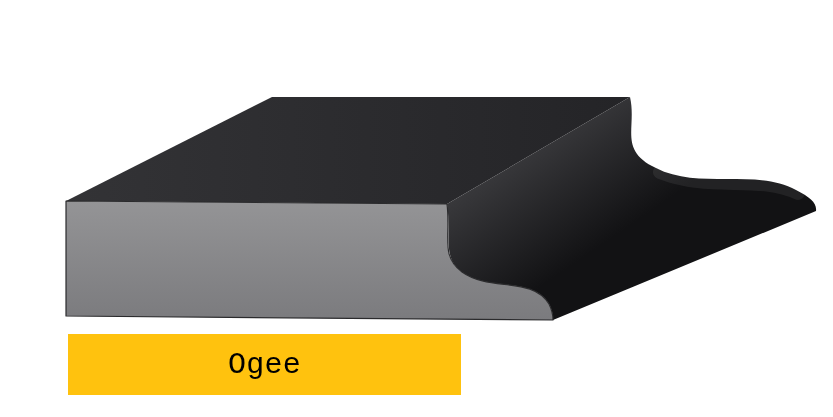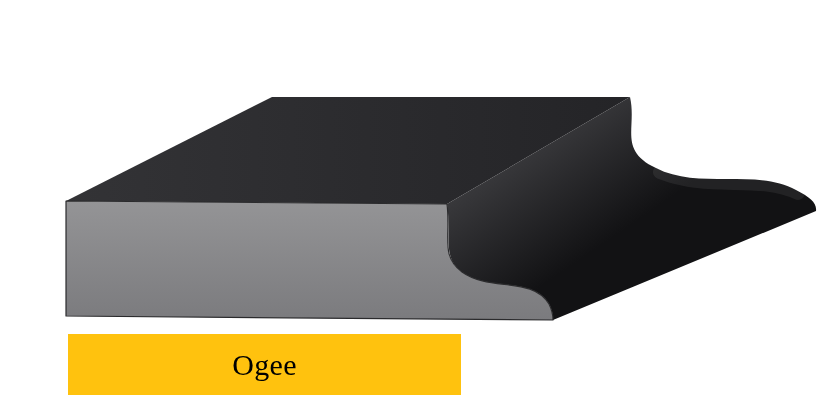--- a/index.html
+++ b/index.html
@@ -13,21 +13,21 @@
     --face-light:#949496;
     --face-dark:#7b7b7e;
     --edge-line:#2b2b2d;
   }
   html,body{margin:0;padding:0;background:var(--background);}
   .stage{
     position:relative;
     width:833px;height:417px;
     background:var(--background);
     overflow:hidden;
-    font-family:Liberation Serif, serif;
+    font-family:Liberation Mono, monospace;
   }
   .illustration{
     position:absolute;left:0;top:0;width:833px;height:417px;display:block;
   }
   .banner{
     position:absolute;
     left:68px;top:334px;width:393px;height:61px;
     background:var(--banner);
     display:flex;align-items:center;justify-content:center;
   }

